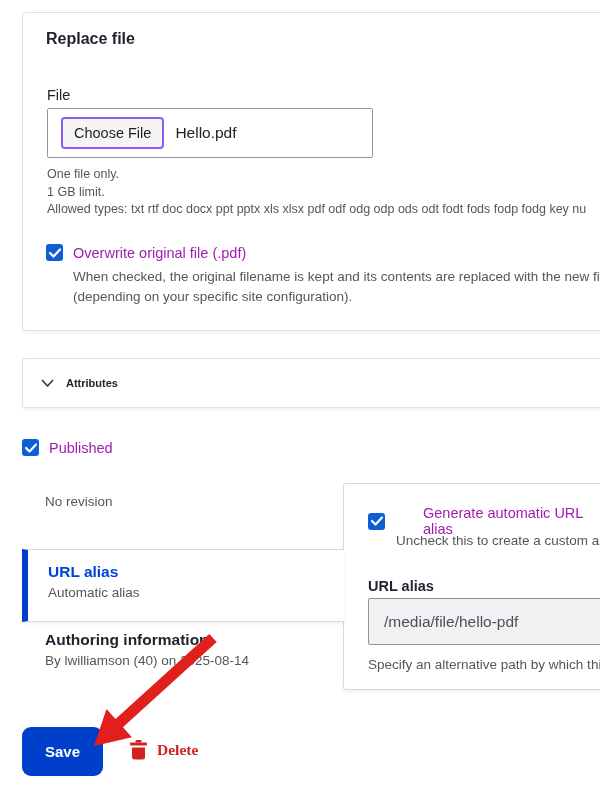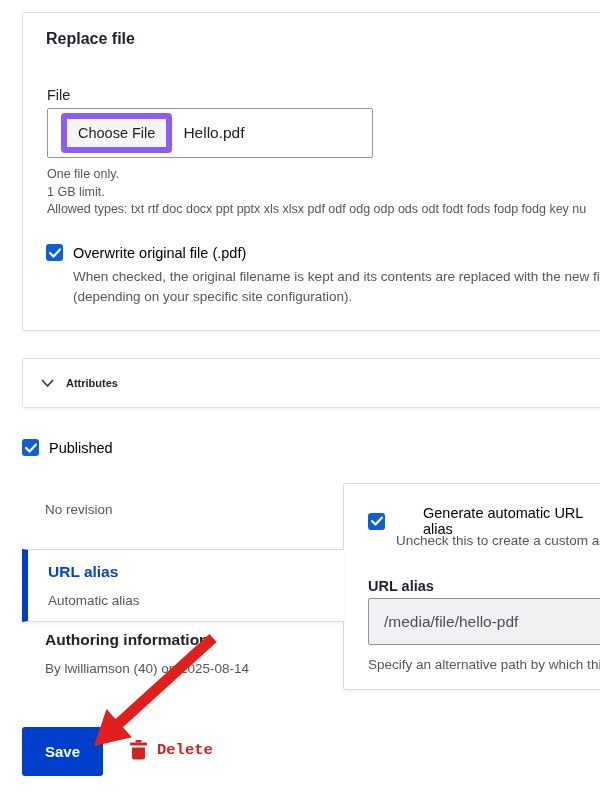--- a/index.html
+++ b/index.html
@@ -17,73 +17,73 @@
   .card-title { position:absolute; left:23px; top:17px; font-size:16px; font-weight:bold; color:#222330; }
   .file-label { position:absolute; left:24px; top:74px; font-size:14.5px; font-weight:normal; }
   .file-input-wrap {
     position:absolute; left:24px; top:95px; width:326px; height:50px;
     border:1px solid #939498; border-radius:2px; background:#fff;
     display:flex; align-items:center; padding-left:13px;
   }
   .choose-btn {
     font-family:"Liberation Sans", sans-serif;
     font-size:14.5px; color:#1f1f1f; background:#f5f5f5;
-    border:6px solid #8b5cf6; border-radius:4px; padding:6px 11px; cursor:pointer;
+    border:2px solid #8b5cf6; border-radius:4px; padding:6px 11px; cursor:pointer;
   }
   .filename { margin-left:11px; font-size:15.5px; color:#202124; }
   .helper { position:absolute; left:24px; top:153px; font-size:12.5px; color:#55565b; line-height:17.5px; white-space:nowrap; }
   .checkrow { position:absolute; display:flex; align-items:center; }
   .checkbox {
     width:17px; height:17px; border-radius:3px; background:#0e5fd6;
     display:inline-flex; align-items:center; justify-content:center; flex:none; cursor:pointer;
   }
-  .checkrow label { margin-left:10px; font-size:14.5px; color:#000000; cursor:pointer; }
+  .checkrow label { margin-left:10px; font-size:14.5px; color:#a21caf; cursor:pointer; }
   .overwrite-row { left:23px; top:231px; }
   .overwrite-desc { position:absolute; left:50px; top:254px; font-size:13.5px; color:#55565b; line-height:20px; white-space:nowrap; }
   .attributes-card {
     left:22px; top:358px; width:646px; height:50px;
     display:flex; align-items:center; padding-left:17px; cursor:pointer;
   }
   .attributes-card .label { margin-left:11px; font-size:11px; font-weight:bold; color:#222330; }
   .published-row { left:22px; top:439px; }
   
   .vt-panel {
     position:absolute; left:343px; top:483px; width:290px; height:207px;
     background:#fff; border:1px solid #d8d9de; border-radius:3px;
     box-shadow:0 2px 3px rgba(0,0,0,0.05); z-index:1;
   }
   .vt-item { position:absolute; left:45px; cursor:pointer; }
   .vt-title { font-size:15.5px; font-weight:bold; color:#222330; }
-  .vt-sub { font-size:13.5px; color:#55565b; margin-top:12px; }
+  .vt-sub { font-size:13.5px; color:#55565b; margin-top:4px; }
   .vt-active {
     position:absolute; left:22px; top:549px; width:322px; height:73px;
     background:#fff; border-top:1px solid #d8d9de; border-bottom:1px solid #d8d9de;
     border-left:6px solid #003ecc; z-index:2; cursor:pointer;
     box-shadow:0 2px 3px rgba(0,0,0,0.05); padding:13px 0 0 20px;
   }
   .vt-active .vt-title { color:#0041d8; }
   .gen-row { left:368px; top:505px; z-index:3;gap:28px; }
   .gen-desc { position:absolute; left:396px; top:533px; z-index:3; font-size:13.5px; color:#55565b; white-space:nowrap; }
   .alias-label { position:absolute; left:368px; top:578px; z-index:3; font-size:14.5px; font-weight:bold; }
   .alias-input {
     position:absolute; left:368px; top:598px; z-index:3; width:270px; height:47px;
     background:#f1f1f4; border:1px solid #919297; border-radius:2px;
     font-family:"Liberation Sans", sans-serif; font-size:15.5px; color:#4e4f55; padding-left:15px;
   }
   .alias-desc { position:absolute; left:368px; top:657px; z-index:3; font-size:13.5px; color:#55565b; white-space:nowrap; }
   .save-btn {
     position:absolute; left:22px; top:727px; width:81px; height:49px;
     background:#003ecc; color:#fff; font-family:"Liberation Sans", sans-serif;
-    font-size:15px; font-weight:bold; border:none; border-radius:3px; cursor:pointer;
+    font-size:15px; font-weight:bold; border:none; border-radius:9px; cursor:pointer;
   }
   .delete-btn {
     position:absolute; left:129px; top:739px; display:flex; align-items:center;
     background:none; border:none; cursor:pointer;
   }
-  .delete-btn .label { margin-left:9px; font-size:15.5px; font-weight:bold; color:#d42221; font-family:Liberation Mono, monospace; }
+  .delete-btn .label { margin-left:9px; font-size:15.5px; font-weight:bold; color:#d42221; font-family:Liberation Serif, serif; }
   .arrow-overlay { position:absolute; left:0; top:0; z-index:10; pointer-events:none; }
 </style>
 </head>
 <body>
 
 <section class="card replace-card">
   <h2 class="card-title">Replace file</h2>
   <div class="file-label">File</div>
   <div class="file-input-wrap">
     <button class="choose-btn">Choose File</button>

